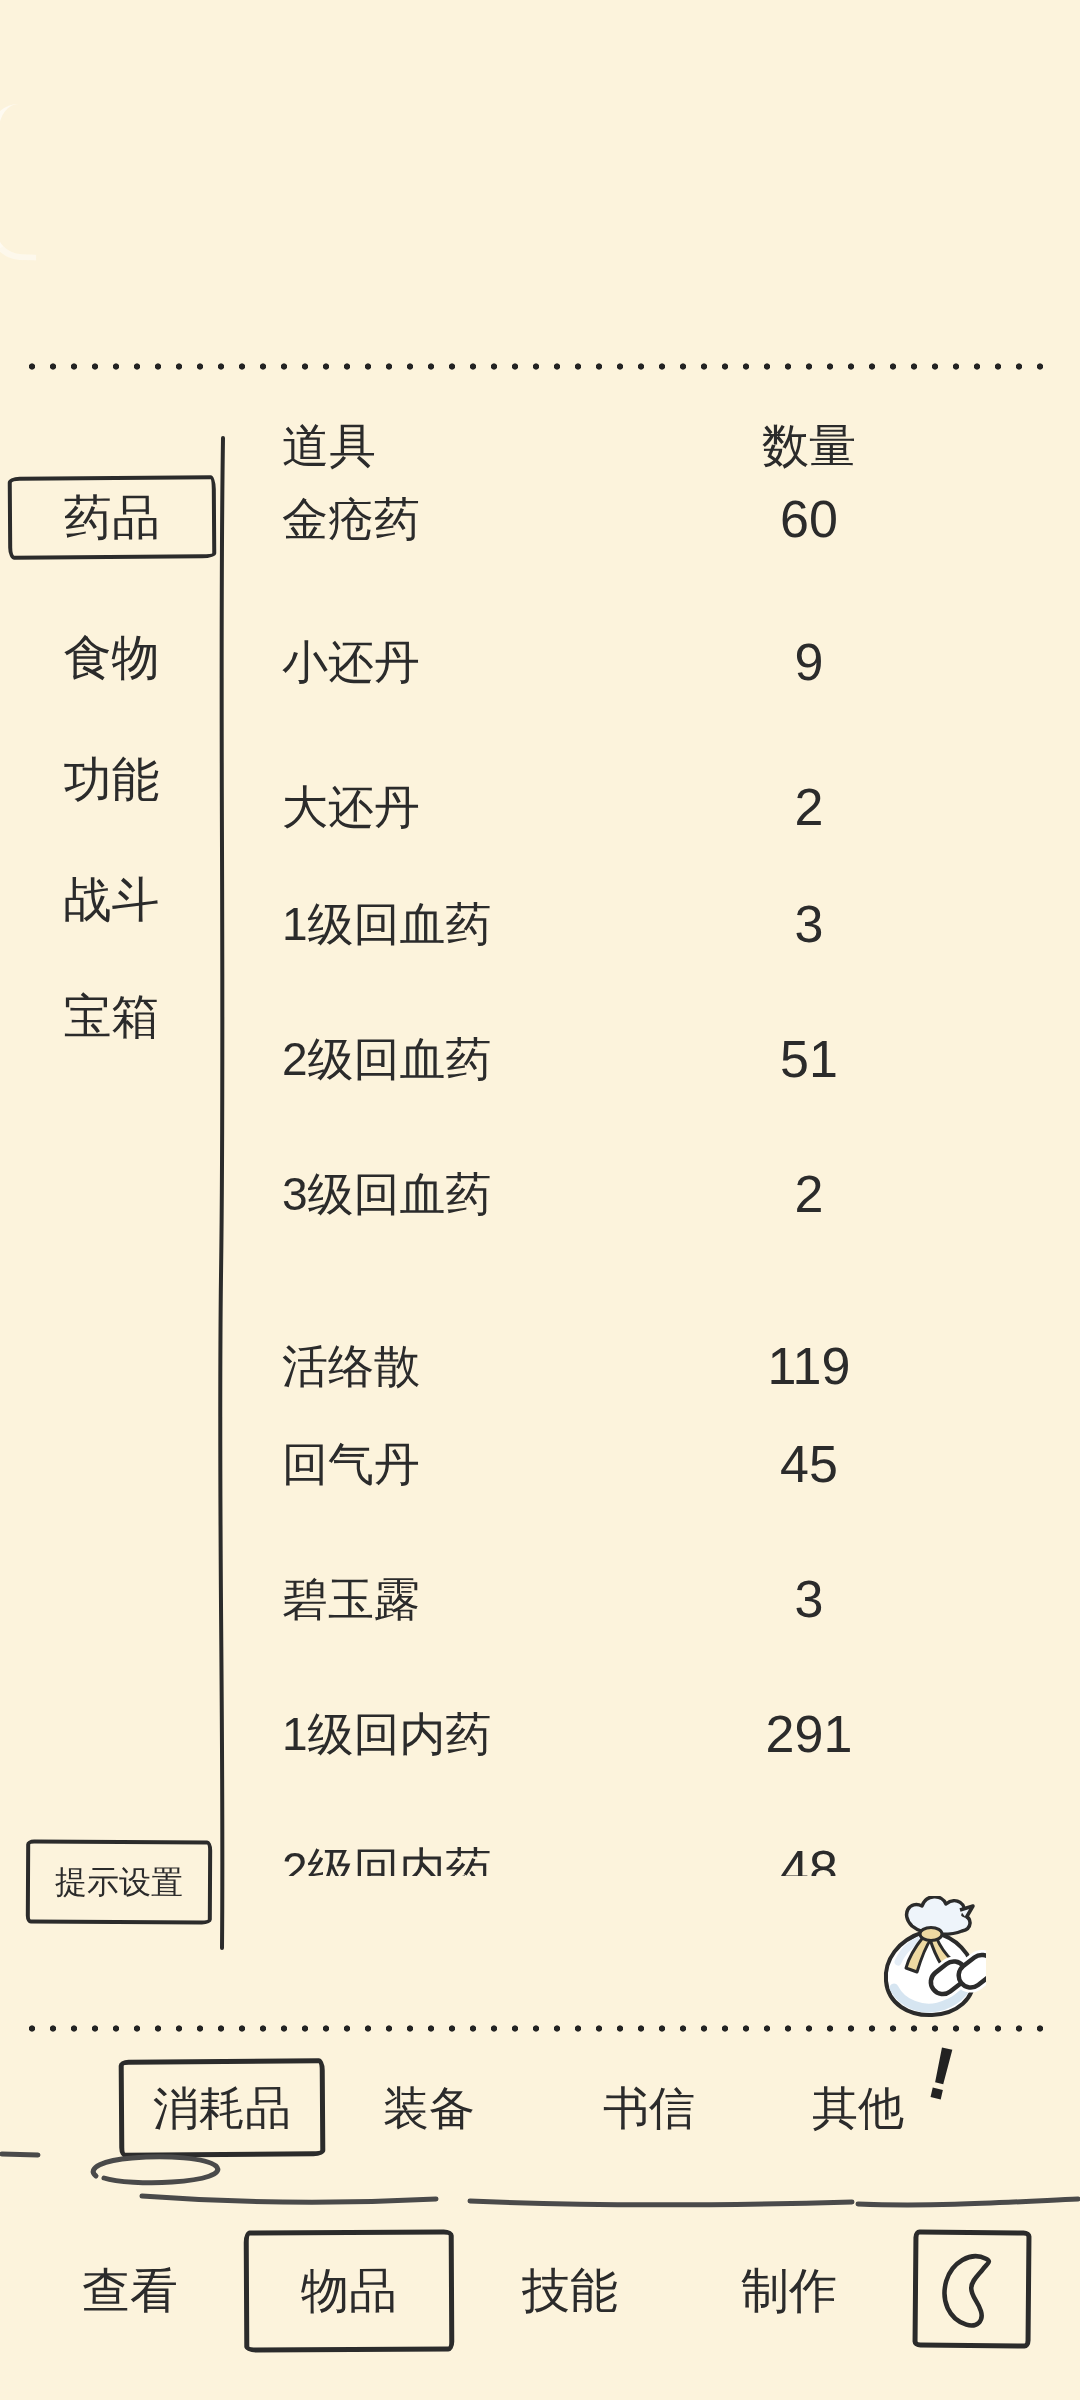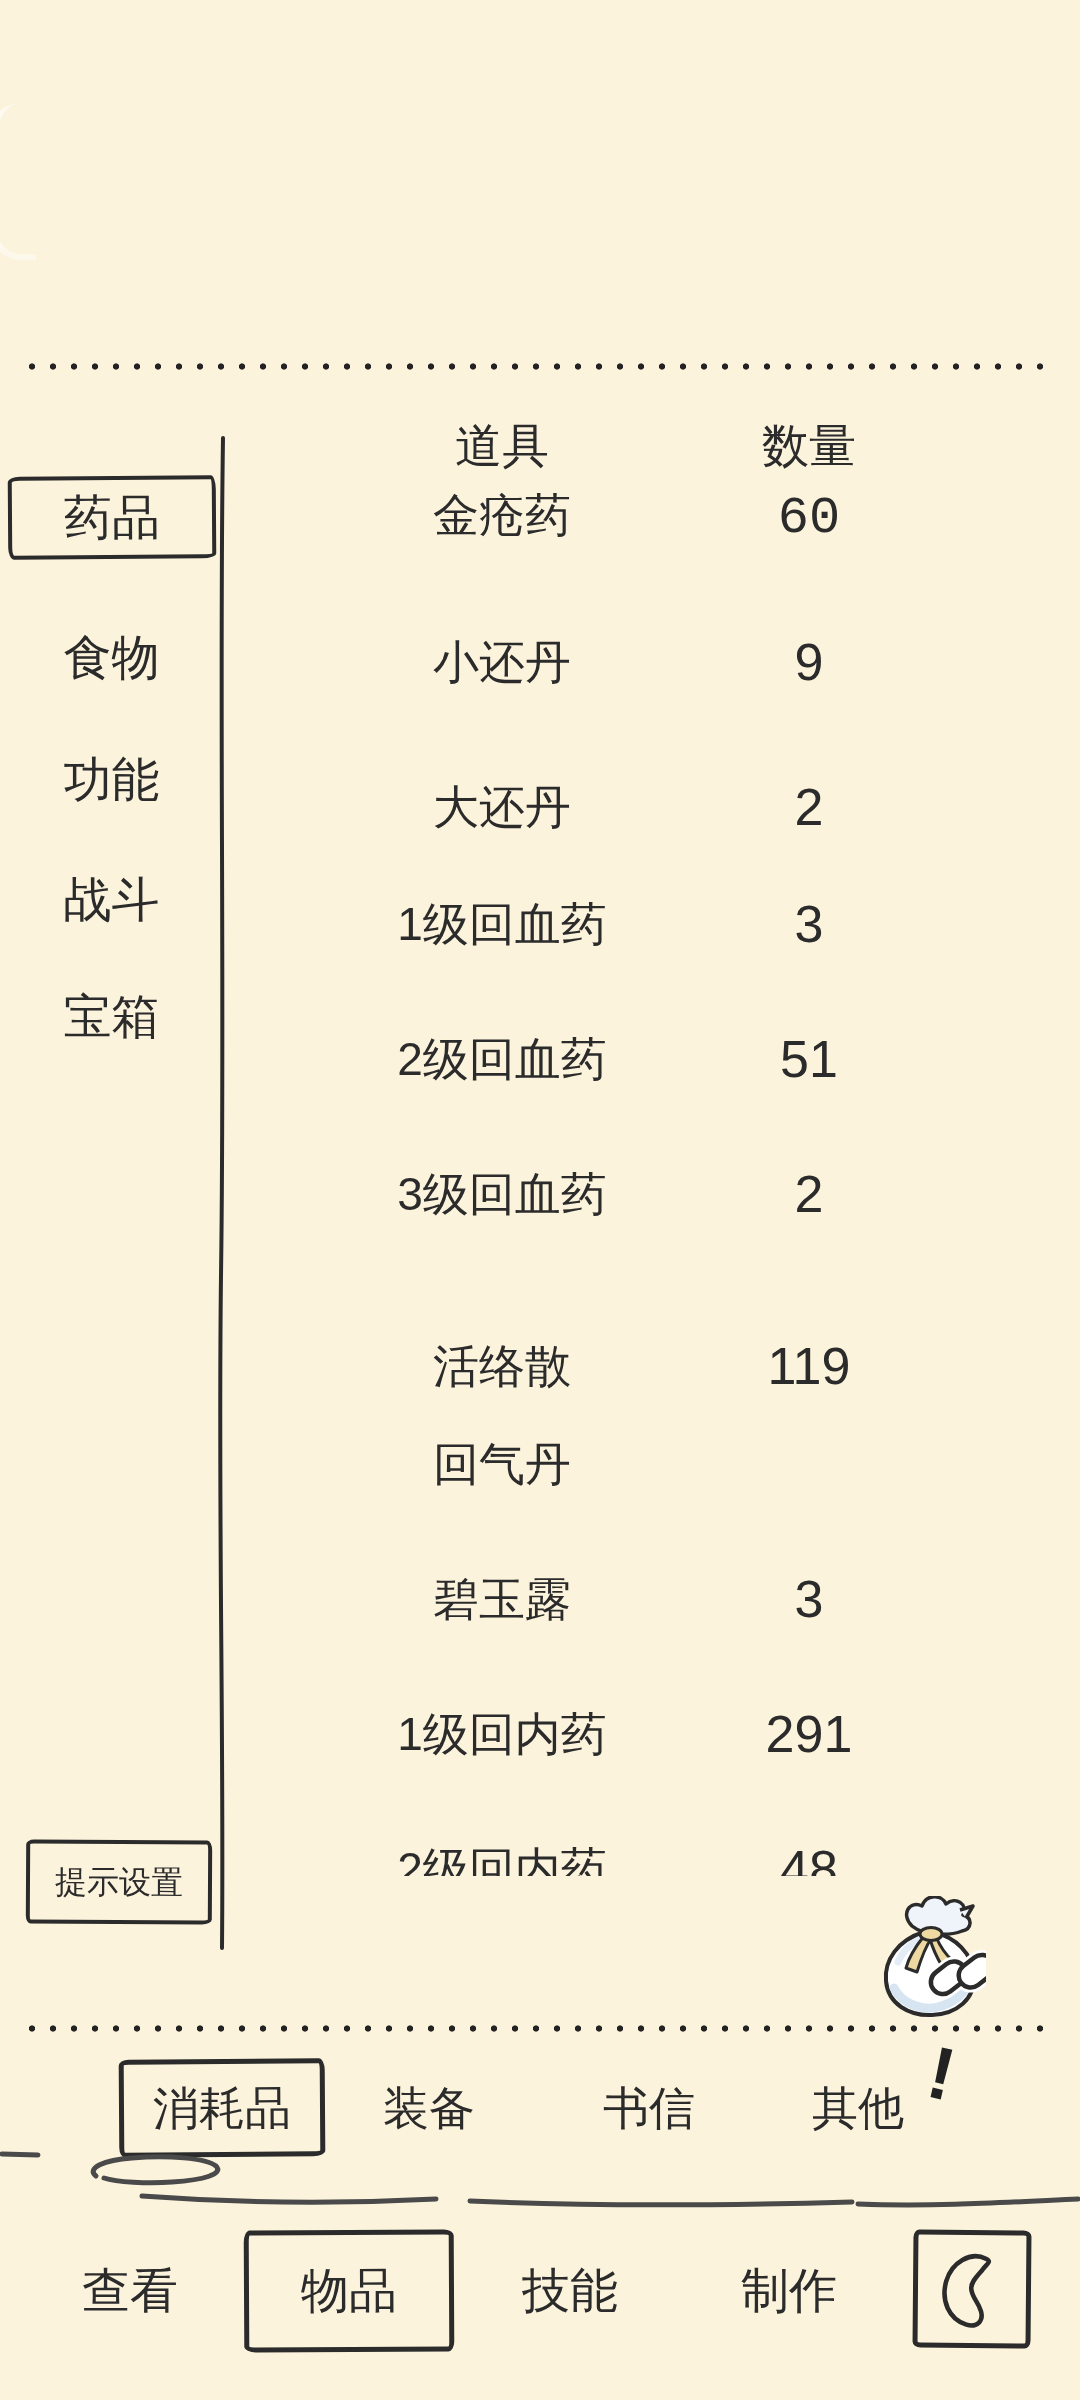--- a/index.html
+++ b/index.html
@@ -22,21 +22,21 @@
   .side-item.selected{left:8px;width:208px;height:83px;line-height:75px;box-sizing:border-box;
              border:4px solid #2b2b2b;background:#fcf3dc;
              border-radius:12px 5px 14px 6px / 6px 14px 5px 12px;transform:rotate(-.4deg);}
   .tip-btn{position:absolute;left:26px;top:1840px;width:186px;height:84px;box-sizing:border-box;
            border:4px solid #2b2b2b;line-height:76px;text-align:center;font-size:32px;
            border-radius:8px 5px 10px 5px / 5px 10px 5px 8px;transform:rotate(.3deg);}
   .divider-v{position:absolute;left:216px;top:436px;}
   
   .list{position:absolute;left:223px;top:400px;width:857px;height:1476px;overflow:hidden;}
   .lrow{position:absolute;left:0;width:857px;height:80px;}
-  .lrow .cname{position:absolute;left:59px;width:440px;text-align:center;line-height:80px;font-size:46px;}
+  .lrow .cname{position:absolute;left:59px;width:440px;line-height:80px;font-size:46px;}
   .lrow .cqty{position:absolute;left:476px;width:220px;text-align:center;line-height:80px;font-size:52px;}
   .lrow.header{top:6px;}
   .lrow.header .cname,.lrow.header .cqty{font-size:47px;}
   
   .bag{position:absolute;left:876px;top:1896px;}
   
   .tab{position:absolute;top:2059px;height:98px;line-height:98px;font-size:46px;
        transform:translateX(-50%);text-align:center;white-space:nowrap;}
   .tab.selected{width:206px;height:98px;line-height:89px;box-sizing:border-box;
        border:5px solid #2b2b2b;border-radius:10px 6px 12px 6px / 6px 12px 6px 10px;
@@ -76,21 +76,21 @@
       <div class="side-item" style="top: 977px;">宝箱</div>
     </div>
 
   <div class="tip-btn">提示设置</div>
 
   <div class="list" id="list">
     <div class="lrow header">
       <span class="cname">道具</span>
       <span class="cqty">数量</span>
     </div>
-  <div class="lrow" style="top: 79px; font-family: Liberation Mono, monospace;">
+  <div class="lrow" style="top: 79px;">
         <span class="cname">金疮药</span>
         <span class="cqty">60</span>
       </div>
       <div class="lrow" style="top: 222px; padding-left: 42px;">
         <span class="cname">小还丹</span>
         <span class="cqty">9</span>
       </div>
       <div class="lrow" style="top: 367px;">
         <span class="cname">大还丹</span>
         <span class="cqty">2</span>
@@ -106,20 +106,21 @@
       <div class="lrow" style="top: 754px;">
         <span class="cname">3级回血药</span>
         <span class="cqty">2</span>
       </div>
       <div class="lrow" style="top: 926px;">
         <span class="cname">活络散</span>
         <span class="cqty">119</span>
       </div>
       <div class="lrow" style="top: 1024px;">
         <span class="cname">回气丹</span>
+        <span class="cqty">45</span>
       </div>
       <div class="lrow" style="top: 1159px;">
         <span class="cname">碧玉露</span>
         <span class="cqty">3</span>
       </div>
       <div class="lrow" style="top: 1294px;">
         <span class="cname">1级回内药</span>
         <span class="cqty">291</span>
       </div>
       <div class="lrow" style="top: 1429px;">

